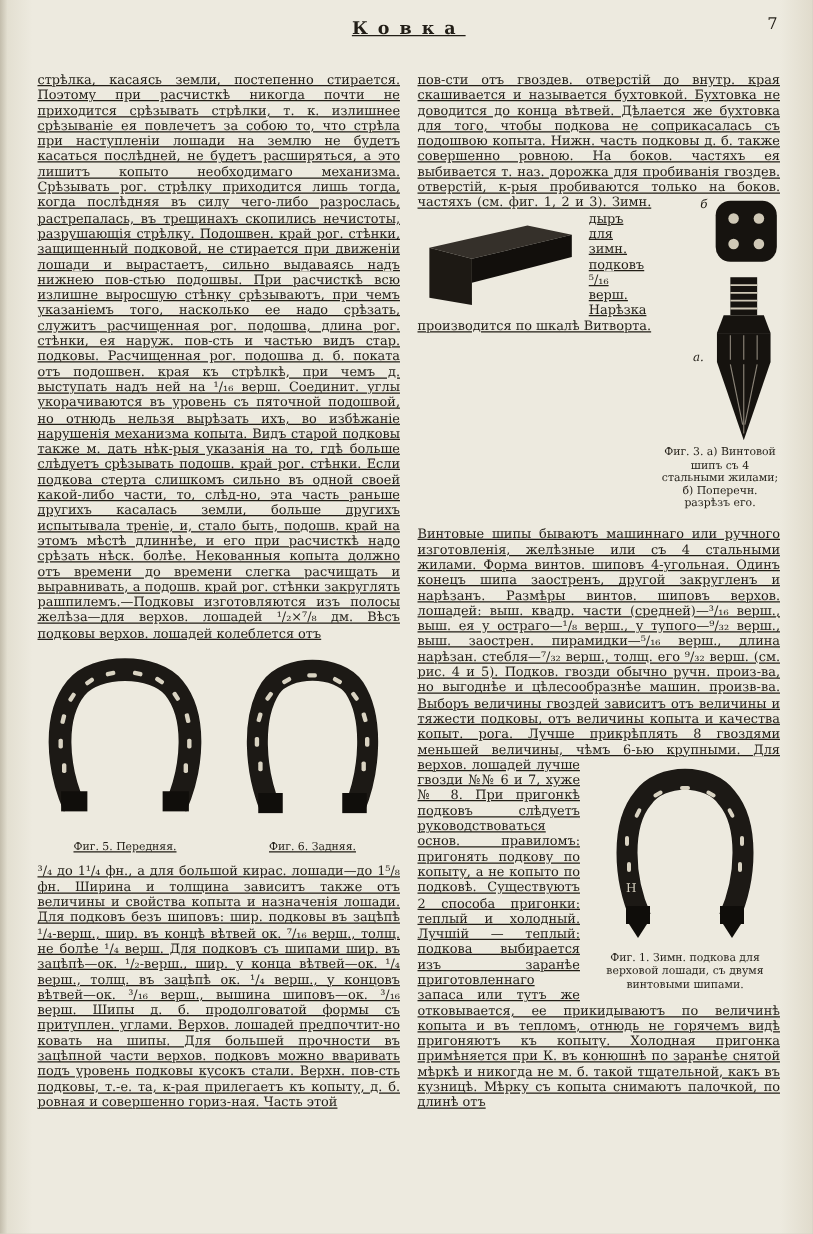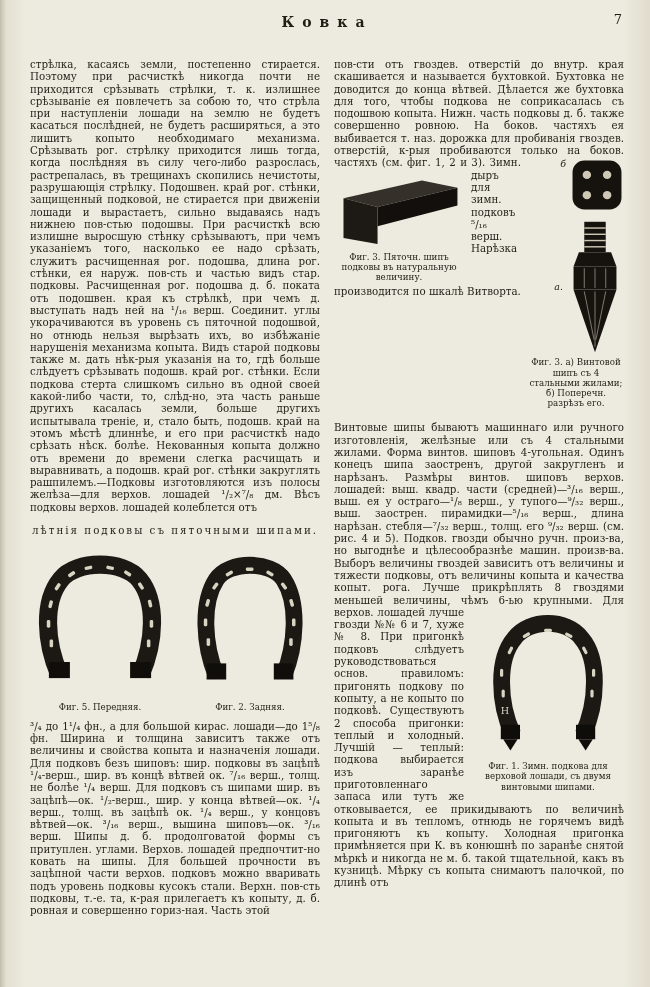--- a/index.html
+++ b/index.html
@@ -5,20 +5,21 @@
   html,body { margin:0; padding:0; background:#d8d3c5; }
   .page {
     position:relative;
     width:650px; height:987px; box-sizing:border-box;
     margin:0 auto;
     background:linear-gradient(90deg,#c3bdac 0px,#e3dfd1 6px,#edeadf 26px,#edeadf 96%,#e0dbcc 100%);
     color:#221e17;
     font-family:"DejaVu Serif","Liberation Serif",serif;
     padding:12px 26px 8px 30px;
     overflow:hidden;
+    text-decoration:underline;
   }
   .header { position:relative; text-align:center; height:22px; }
   .header-title { font-weight:bold; font-size:14px; letter-spacing:8px; }
   .page-num { position:absolute; right:2px; top:0; font-size:13px; letter-spacing:0; }
   .columns { display:flex; gap:14px; margin-top:24px; }
   .col { width:290px; font-size:10.3px; line-height:12.3px; text-align:justify; hyphens:none; }
   .col p { margin:0; }
   .section-heading {
     font-weight:400; font-size:10.3px; letter-spacing:2px;
     text-align:center; margin:11px 0 8px 0;
@@ -48,21 +49,20 @@
   <div class="header">
     <span class="header-title">Ковка</span>
     <span class="page-num">7</span>
   </div>
 
   <div class="columns">
 
     <div class="col">
       <p>стрѣлка, касаясь земли, постепенно стирается. Поэтому при расчисткѣ никогда почти не приходится срѣзывать стрѣлки, т. к. излишнее срѣзываніе ея повлечетъ за собою то, что стрѣла при наступленіи лошади на землю не будетъ касаться послѣдней, не будетъ расширяться, а это лишитъ копыто необходимаго механизма. Срѣзывать рог. стрѣлку приходится лишь тогда, когда послѣдняя въ силу чего-либо разрослась, растрепалась, въ трещинахъ скопились нечистоты, разрушающія стрѣлку. Подошвен. край рог. стѣнки, защищенный подковой, не стирается при движеніи лошади и вырастаетъ, сильно выдаваясь надъ нижнею пов-стью подошвы. При расчисткѣ всю излишне выросшую стѣнку срѣзываютъ, при чемъ указаніемъ того, насколько ее надо срѣзать, служитъ расчищенная рог. подошва, длина рог. стѣнки, ея наруж. пов-сть и частью видъ стар. подковы. Расчищенная рог. подошва д. б. поката отъ подошвен. края къ стрѣлкѣ, при чемъ д. выступать надъ ней на ¹/₁₆ верш. Соединит. углы укорачиваются въ уровень съ пяточной подошвой, но отнюдь нельзя вырѣзать ихъ, во избѣжаніе нарушенія механизма копыта. Видъ старой подковы также м. дать нѣк-рыя указанія на то, гдѣ больше слѣдуетъ срѣзывать подошв. край рог. стѣнки. Если подкова стерта слишкомъ сильно въ одной своей какой-либо части, то, слѣд-но, эта часть раньше другихъ касалась земли, больше другихъ испытывала треніе, и, стало быть, подошв. край на этомъ мѣстѣ длиннѣе, и его при расчисткѣ надо срѣзать нѣск. болѣе. Некованныя копыта должно отъ времени до времени слегка расчищать и выравнивать, а подошв. край рог. стѣнки закруглять рашпилемъ.—Подковы изготовляются изъ полосы желѣза—для верхов. лошадей ¹/₂×⁷/₈ дм. Вѣсъ подковы верхов. лошадей колеблется отъ</p>
 
-      <div class="section-heading">лѣтнія подковы съ пяточными шипами.</div>
 
       <div class="shoes">
         <figure>
           <svg width="140" height="152" viewBox="0 0 200 200" aria-hidden="true">
             <path d="M42,178 C22,132 18,74 44,42 C66,14 134,14 156,42 C182,74 178,132 158,178" fill="none" stroke="#1c1915" stroke-width="26"></path>
             <rect x="27" y="160" width="30" height="23" fill="#100e0b"></rect>
             <rect x="143" y="160" width="30" height="23" fill="#100e0b"></rect>
             <g fill="#d9d3c2">
               <rect x="28" y="128" width="5" height="11" rx="2"></rect>
               <rect x="24" y="100" width="5" height="11" rx="2"></rect>
@@ -93,21 +93,21 @@
               <rect x="48" y="46" width="5" height="11" rx="2" transform="rotate(36 50.5 51.5)"></rect>
               <rect x="68" y="28" width="5" height="11" rx="2" transform="rotate(60 70.5 33.5)"></rect>
               <rect x="97" y="22" width="5" height="11" rx="2" transform="rotate(90 99.5 27.5)"></rect>
               <rect x="126" y="28" width="5" height="11" rx="2" transform="rotate(120 128.5 33.5)"></rect>
               <rect x="146" y="46" width="5" height="11" rx="2" transform="rotate(144 148.5 51.5)"></rect>
               <rect x="157" y="70" width="5" height="11" rx="2" transform="rotate(164 159.5 75.5)"></rect>
               <rect x="160" y="98" width="5" height="11" rx="2"></rect>
               <rect x="156" y="126" width="5" height="11" rx="2"></rect>
             </g>
           </svg>
-          <figcaption>Фиг. 2. Задняя.</figcaption>
+          <figcaption>Фиг. 6. Задняя.</figcaption>
         </figure>
       </div>
 
       <p>³/₄ до 1¹/₄ фн., а для большой кирас. лошади—до 1⁵/₈ фн. Ширина и толщина зависитъ также отъ величины и свойства копыта и назначенія лошади. Для подковъ безъ шиповъ: шир. подковы въ зацѣпѣ ¹/₄-верш., шир. въ концѣ вѣтвей ок. ⁷/₁₆ верш., толщ. не болѣе ¹/₄ верш. Для подковъ съ шипами шир. въ зацѣпѣ—ок. ¹/₂-верш., шир. у конца вѣтвей—ок. ¹/₄ верш., толщ. въ зацѣпѣ ок. ¹/₄ верш., у концовъ вѣтвей—ок. ³/₁₆ верш., вышина шиповъ—ок. ³/₁₆ верш. Шипы д. б. продолговатой формы съ притуплен. углами. Верхов. лошадей предпочтит-но ковать на шипы. Для большей прочности въ зацѣпной части верхов. подковъ можно вваривать подъ уровень подковы кусокъ стали. Верхн. пов-сть подковы, т.-е. та, к-рая прилегаетъ къ копыту, д. б. ровная и совершенно гориз-ная. Часть этой</p>
     </div>
 
     <div class="col">
 
       <div class="flow">
         <span>пов-сти отъ гвоздев. отверстій до внутр. края скашивается и называется бухтовкой. Бухтовка не доводится до конца вѣтвей. Дѣлается же бухтовка для того, чтобы подкова не соприкасалась съ подошвою копыта. Нижн. часть подковы д. б. также совершенно ровною. На боков. частяхъ ея выбивается т. наз. дорожка для пробиванія гвоздев. отверстій, к-рыя пробиваются только на боков. частяхъ (см. фиг. 1, 2 и 3). Зимн.</span>
@@ -148,21 +148,20 @@
             </svg>
           </div>
           <div class="figcap">Фиг. 3. а) Винтовой шипъ съ 4 стальными жилами; б) Поперечн. разрѣзъ его.</div>
         </div>
         <div class="fig3-block">
           <svg width="128" height="74" viewBox="0 0 170 100" aria-hidden="true">
             <polygon points="10,34 116,10 164,20 56,46" fill="#35302a"></polygon>
             <polygon points="56,46 164,20 164,44 56,72" fill="#120f0c"></polygon>
             <polygon points="10,34 56,46 56,96 10,88" fill="#1d1914"></polygon>
           </svg>
-          <div class="figcap">Фиг. 3. Пяточн. шипъ подковы въ натуральную величину.</div>
         </div>
         <span>дыръ для зимн. подковъ ⁵/₁₆ верш. Нарѣзка производится по шкалѣ Витворта.</span>
       </div>
 
       <div class="flow">
         <span>Винтовые шипы бываютъ машиннаго или ручного изготовленія, желѣзные или съ 4 стальными жилами. Форма винтов. шиповъ 4-угольная. Одинъ конецъ шипа заостренъ, другой закругленъ и нарѣзанъ. Размѣры винтов. шиповъ верхов. лошадей: выш. квадр. части (средней)—³/₁₆ верш., выш. ея у остраго—¹/₈ верш., у тупого—⁹/₃₂ верш., выш. заострен. пирамидки—⁵/₁₆ верш., длина нарѣзан. стебля—⁷/₃₂ верш., толщ. его ⁹/₃₂ верш. (см. рис. 4 и 5). Подков. гвозди обычно ручн. произ-ва, но выгоднѣе и цѣлесообразнѣе машин. произв-ва. Выборъ величины гвоздей зависитъ отъ величины и тяжести подковы, отъ величины копыта и качества копыт. рога. Лучше прикрѣплять 8 гвоздями меньшей величины, чѣмъ 6-ью крупными. Для</span>
         <div class="fig5-block">
           <svg width="146" height="148" viewBox="0 0 180 185" aria-hidden="true">
             <path d="M46,158 C28,118 26,64 48,38 C66,13 114,13 132,38 C154,64 152,118 134,158" fill="none" stroke="#1c1915" stroke-width="21"></path>
             <rect x="31" y="146" width="24" height="18" fill="#0f0d0a"></rect>

